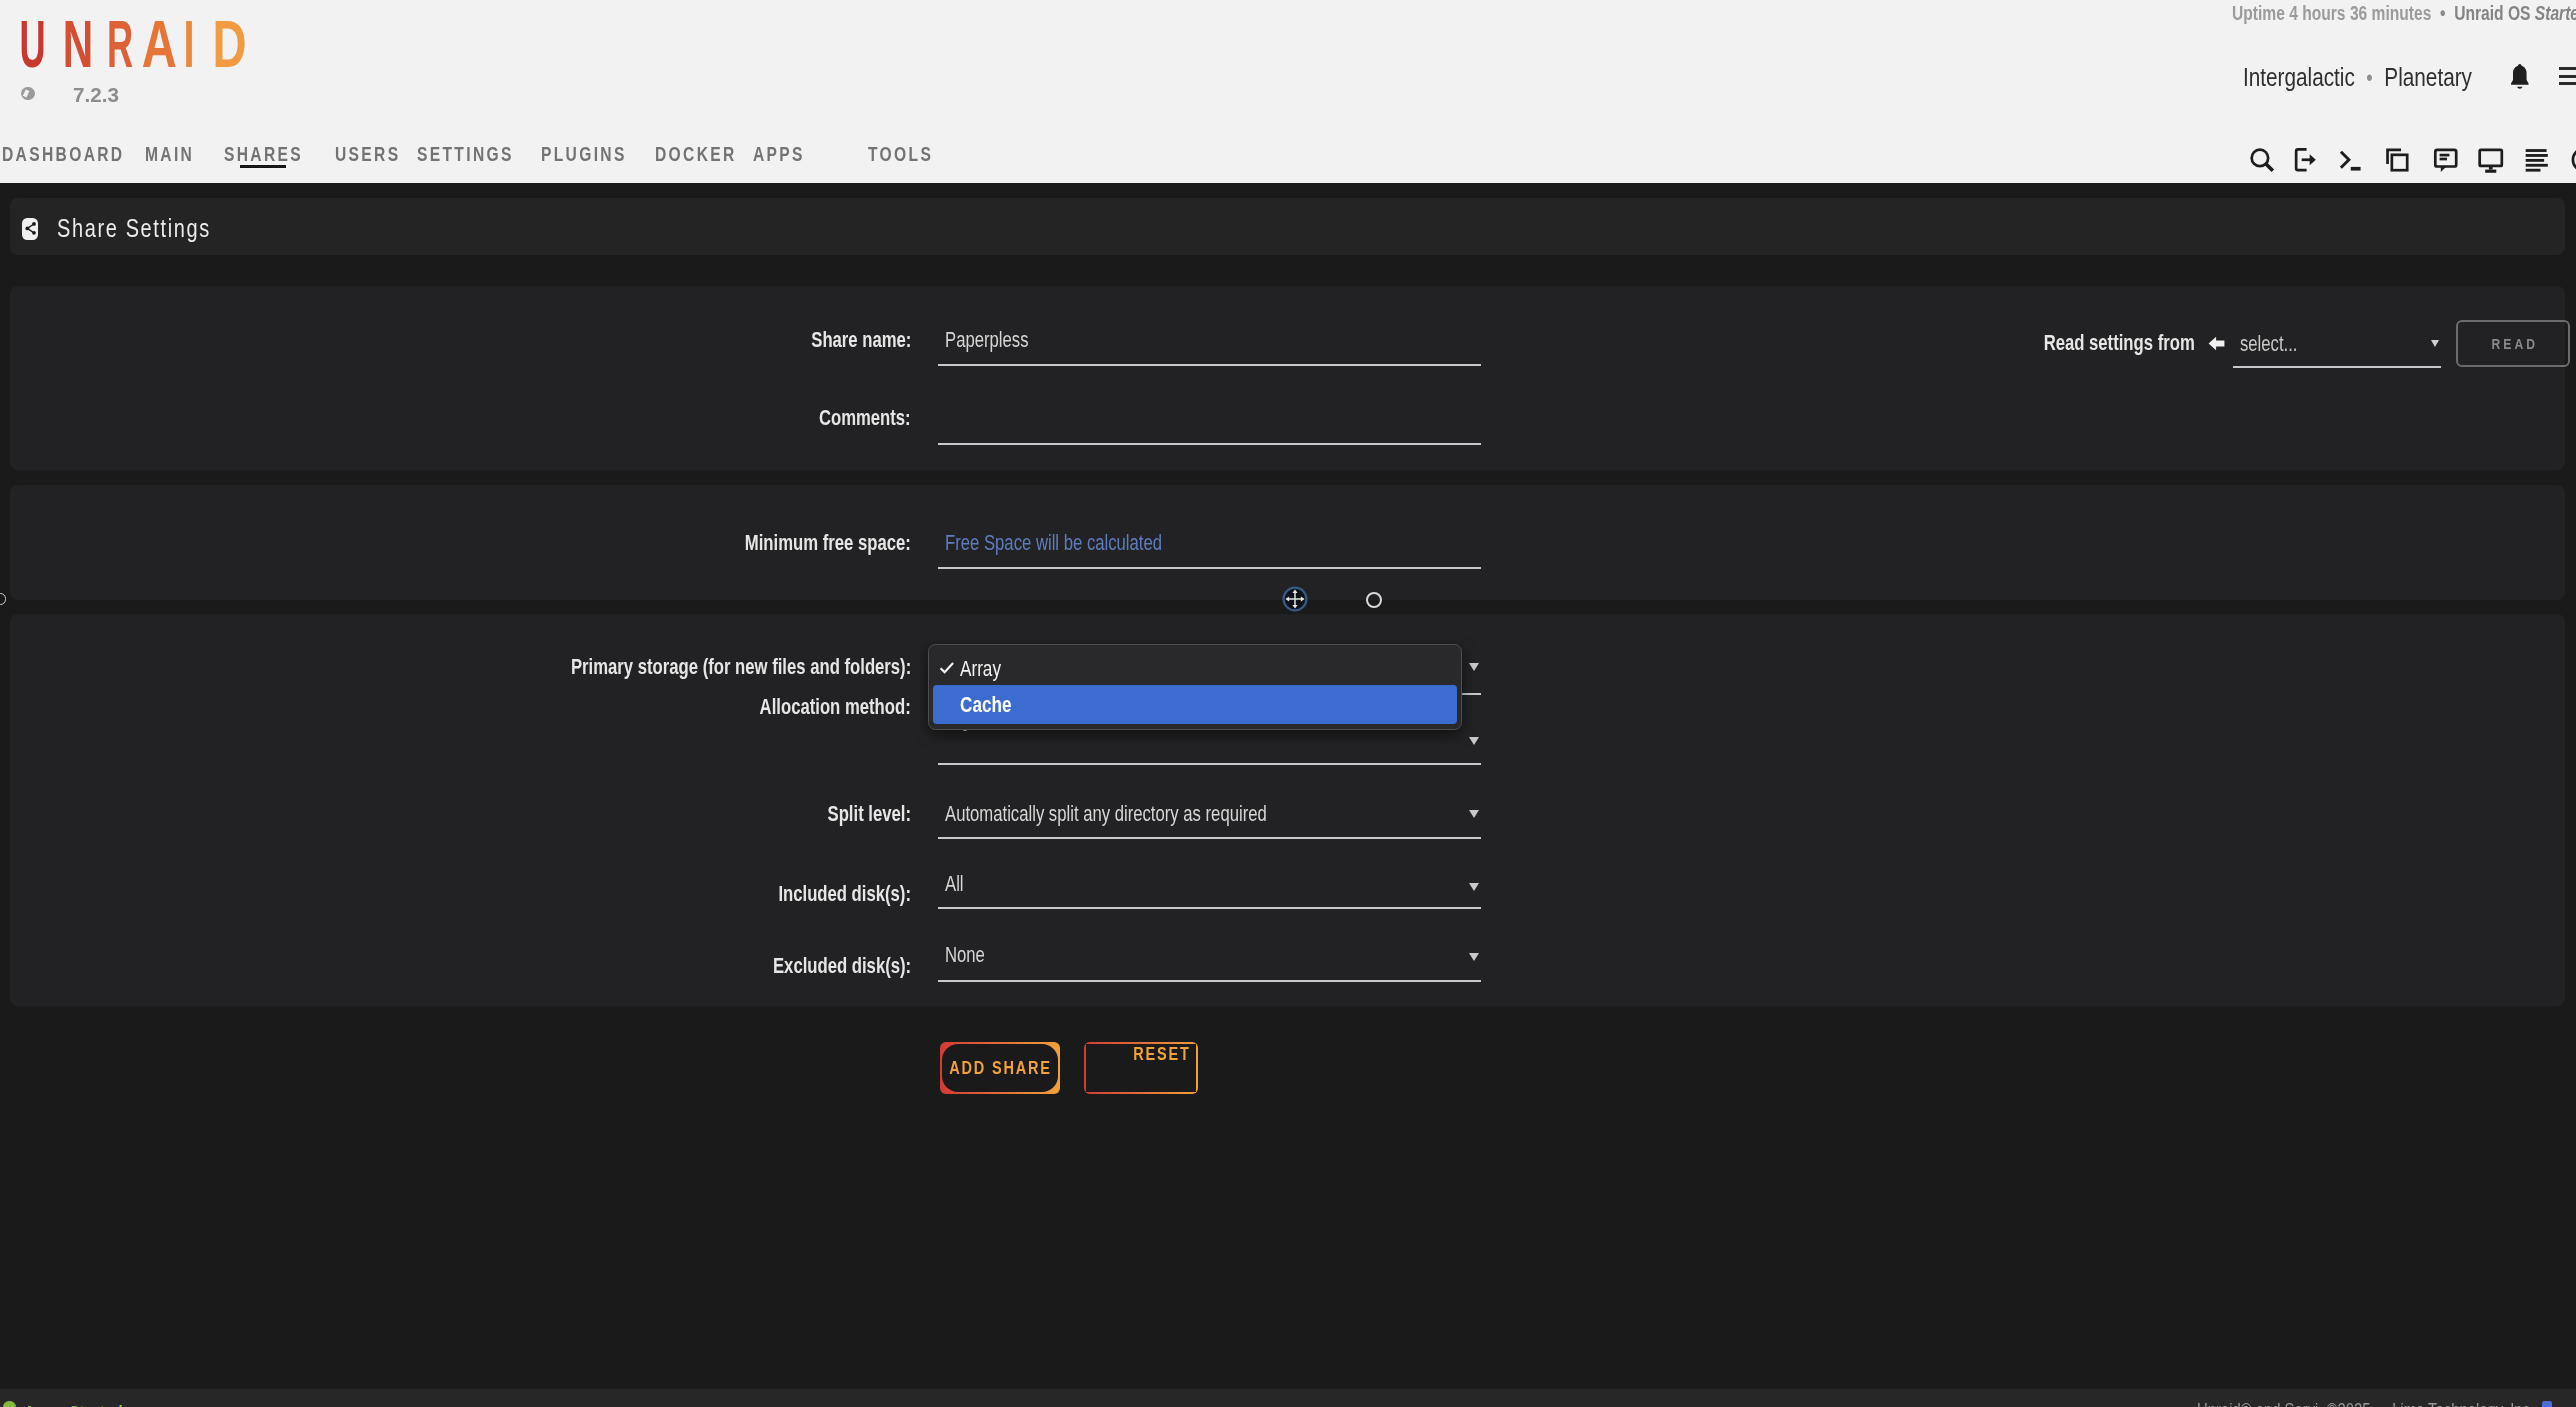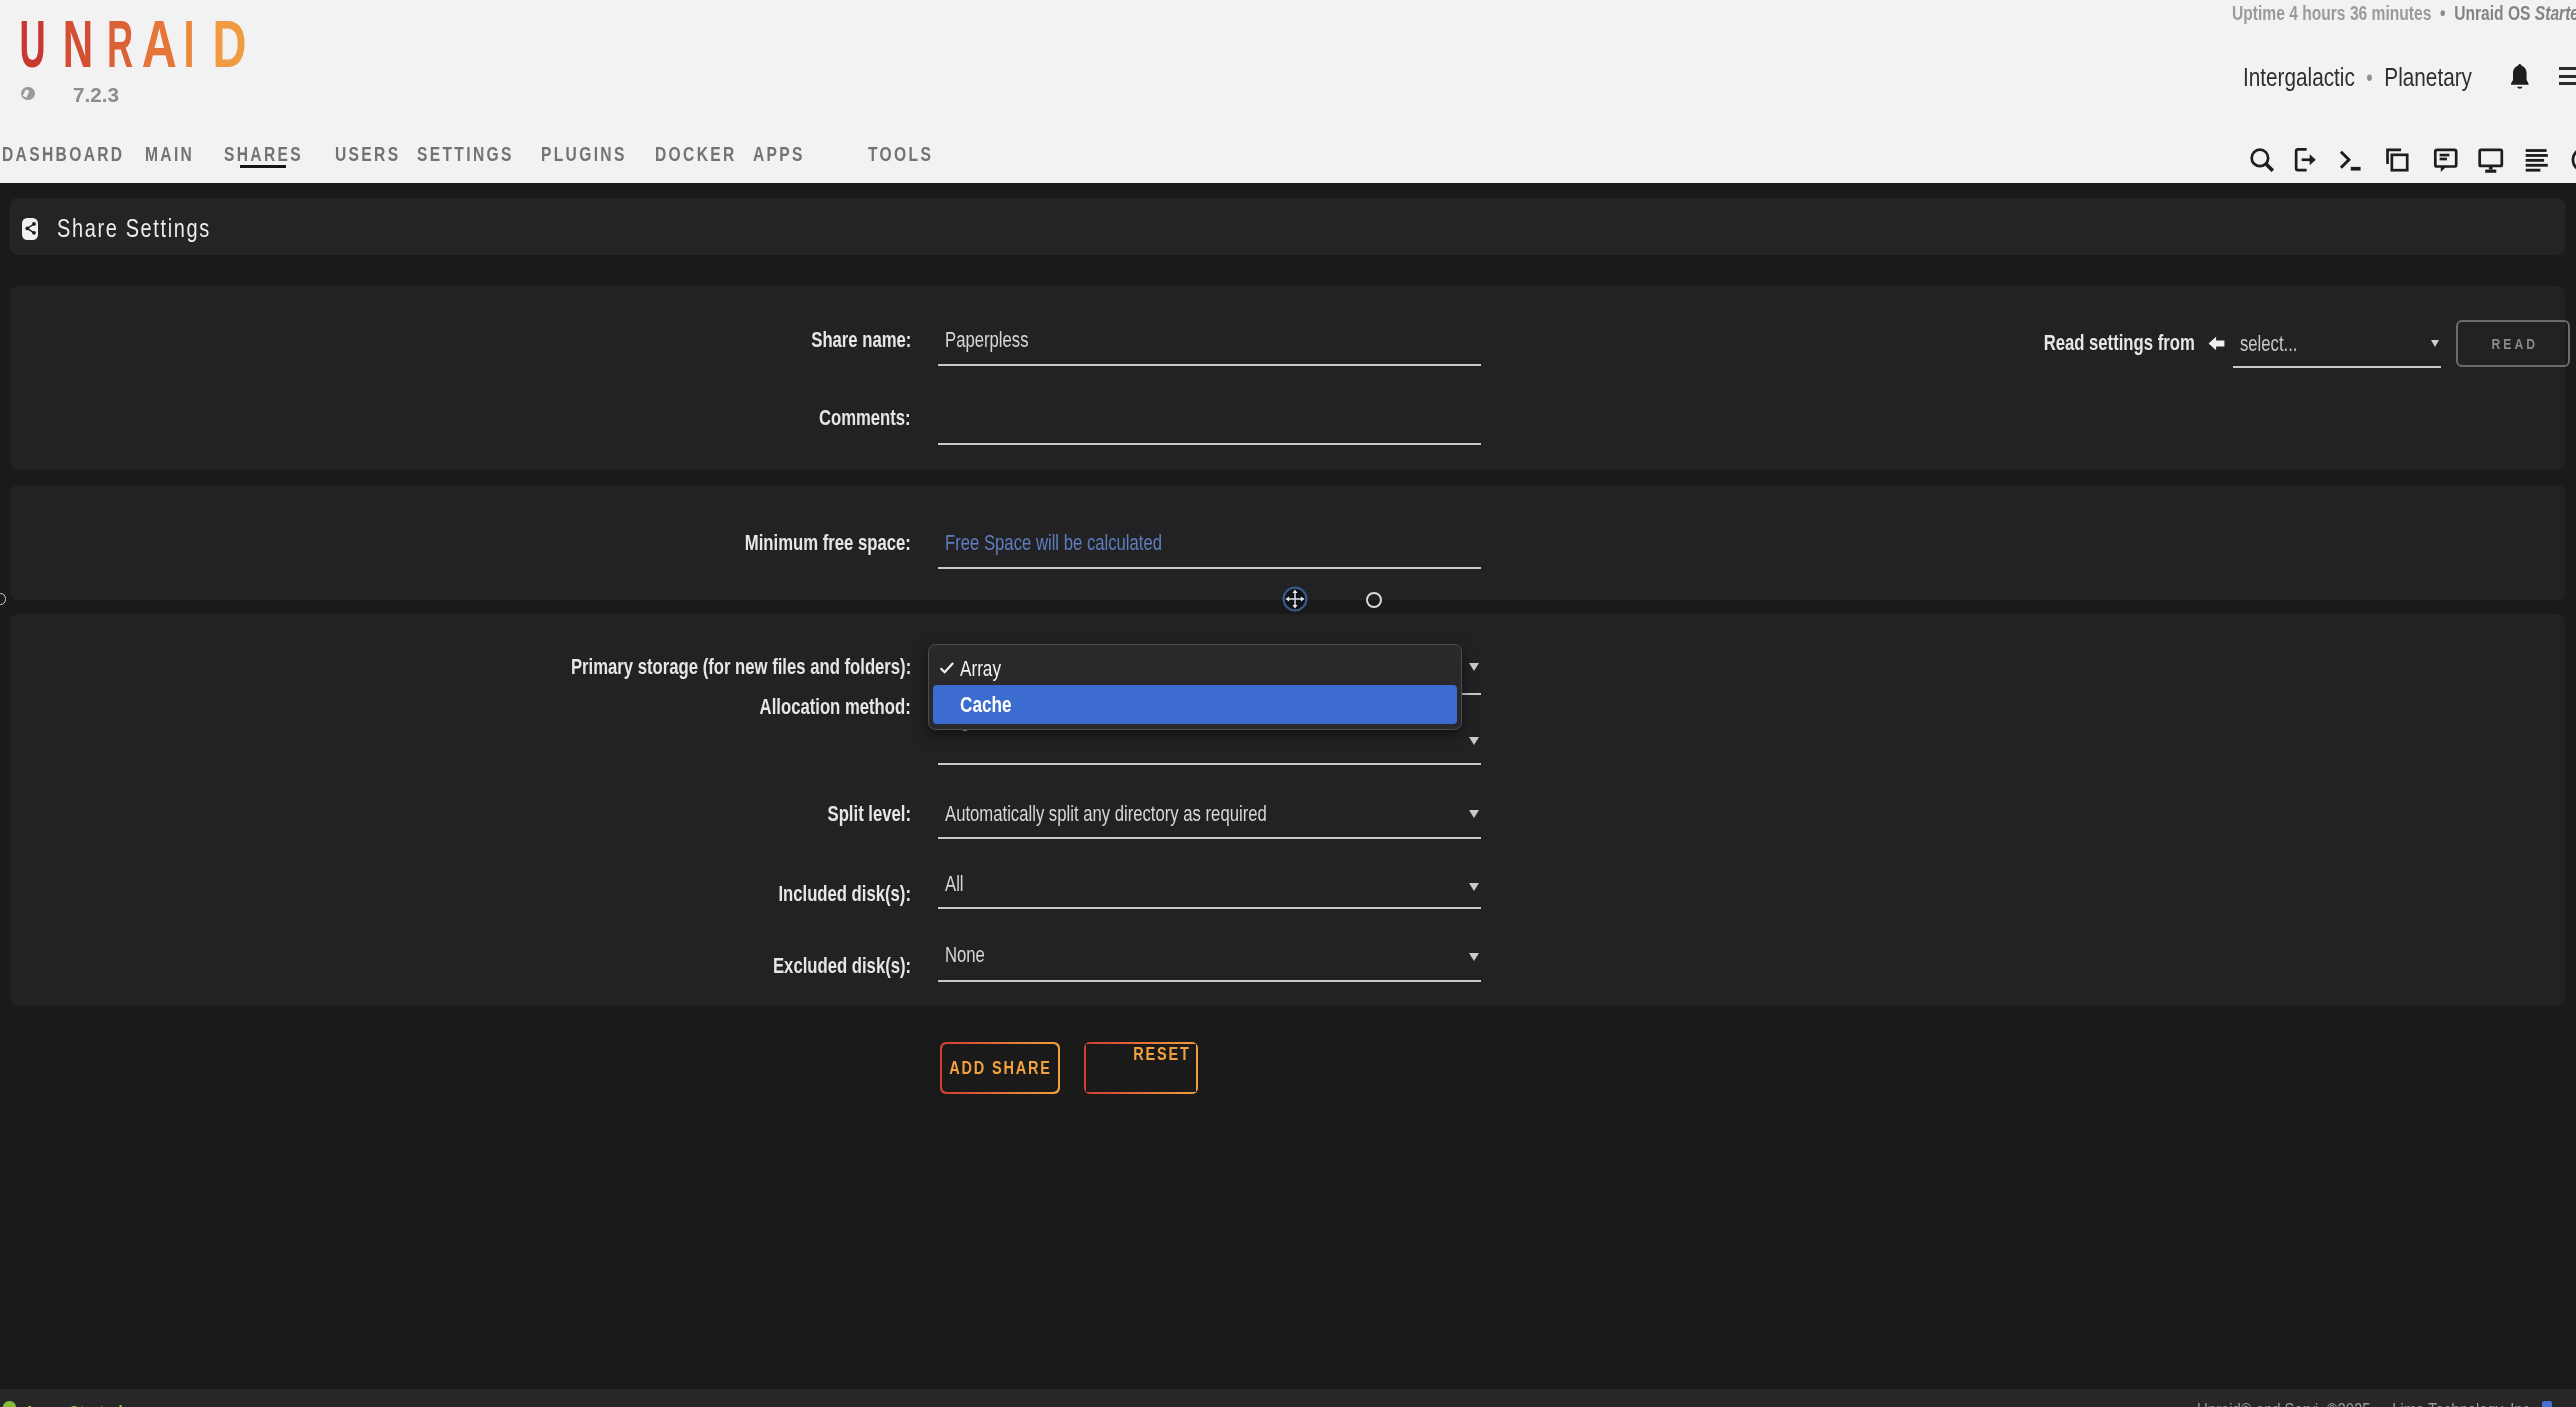--- a/index.html
+++ b/index.html
@@ -204,21 +204,21 @@
 </svg>
 <div class="t" style="left:2240px;top:332px;font-size:21.4px;color:#c9c9c9;line-height:25px;"><span class="sx">select...</span></div>
 <div class="abs" style="left:2233px;top:366px;width:208px;height:2.2px;background:#c9c9c9;"></div>
 <div class="abs" style="left:2431px;top:340px;width:0;height:0;border-left:4.4px solid transparent;border-right:4.4px solid transparent;border-top:7.4px solid #d0d0d0;"></div>
 <div class="abs" style="left:2456px;top:320px;width:114px;height:47px;border:2.2px solid #6c6c6c;border-radius:5.9px;box-sizing:border-box;
      display:flex;align-items:center;justify-content:center;">
   <span class="sxc" style="font-size:14.8px;font-weight:bold;color:#8a8a8a;letter-spacing:3.7px;text-indent:3.7px;">READ</span>
 </div>
 
 <div class="abs" style="left:940px;top:1042px;width:120px;height:52px;border-radius:5.9px;background:linear-gradient(90deg,#d23c35,#f0a03c);">
-  <div class="abs" style="left:2.2px;top:2.2px;right:2.2px;bottom:2.2px;background:#1a1a1b;border-radius:5px;
+  <div class="abs" style="left:2.2px;top:2.2px;right:2.2px;bottom:2.2px;background:#1a1a1b;border-radius:16px;
        display:flex;align-items:center;justify-content:center;">
     <span class="sxc" style="font-size:17.7px;font-weight:bold;color:#f2a23c;letter-spacing:2.2px;">ADD SHARE</span>
   </div>
 </div>
 <div class="abs" style="left:1084px;top:1042px;width:114px;height:52px;border-radius:5.9px;background:linear-gradient(90deg,#d23c35,#f0a03c);">
   <div class="abs" style="left:2.2px;top:2.2px;right:2.2px;bottom:2.2px;background:#1a1a1b;border-radius:0;
        display:flex;align-items:flex-start;justify-content:center;padding-left:41px;">
     <span class="sxc" style="font-size:17.7px;font-weight:bold;color:#f2a23c;letter-spacing:2.2px;">RESET</span>
   </div>
 </div>

